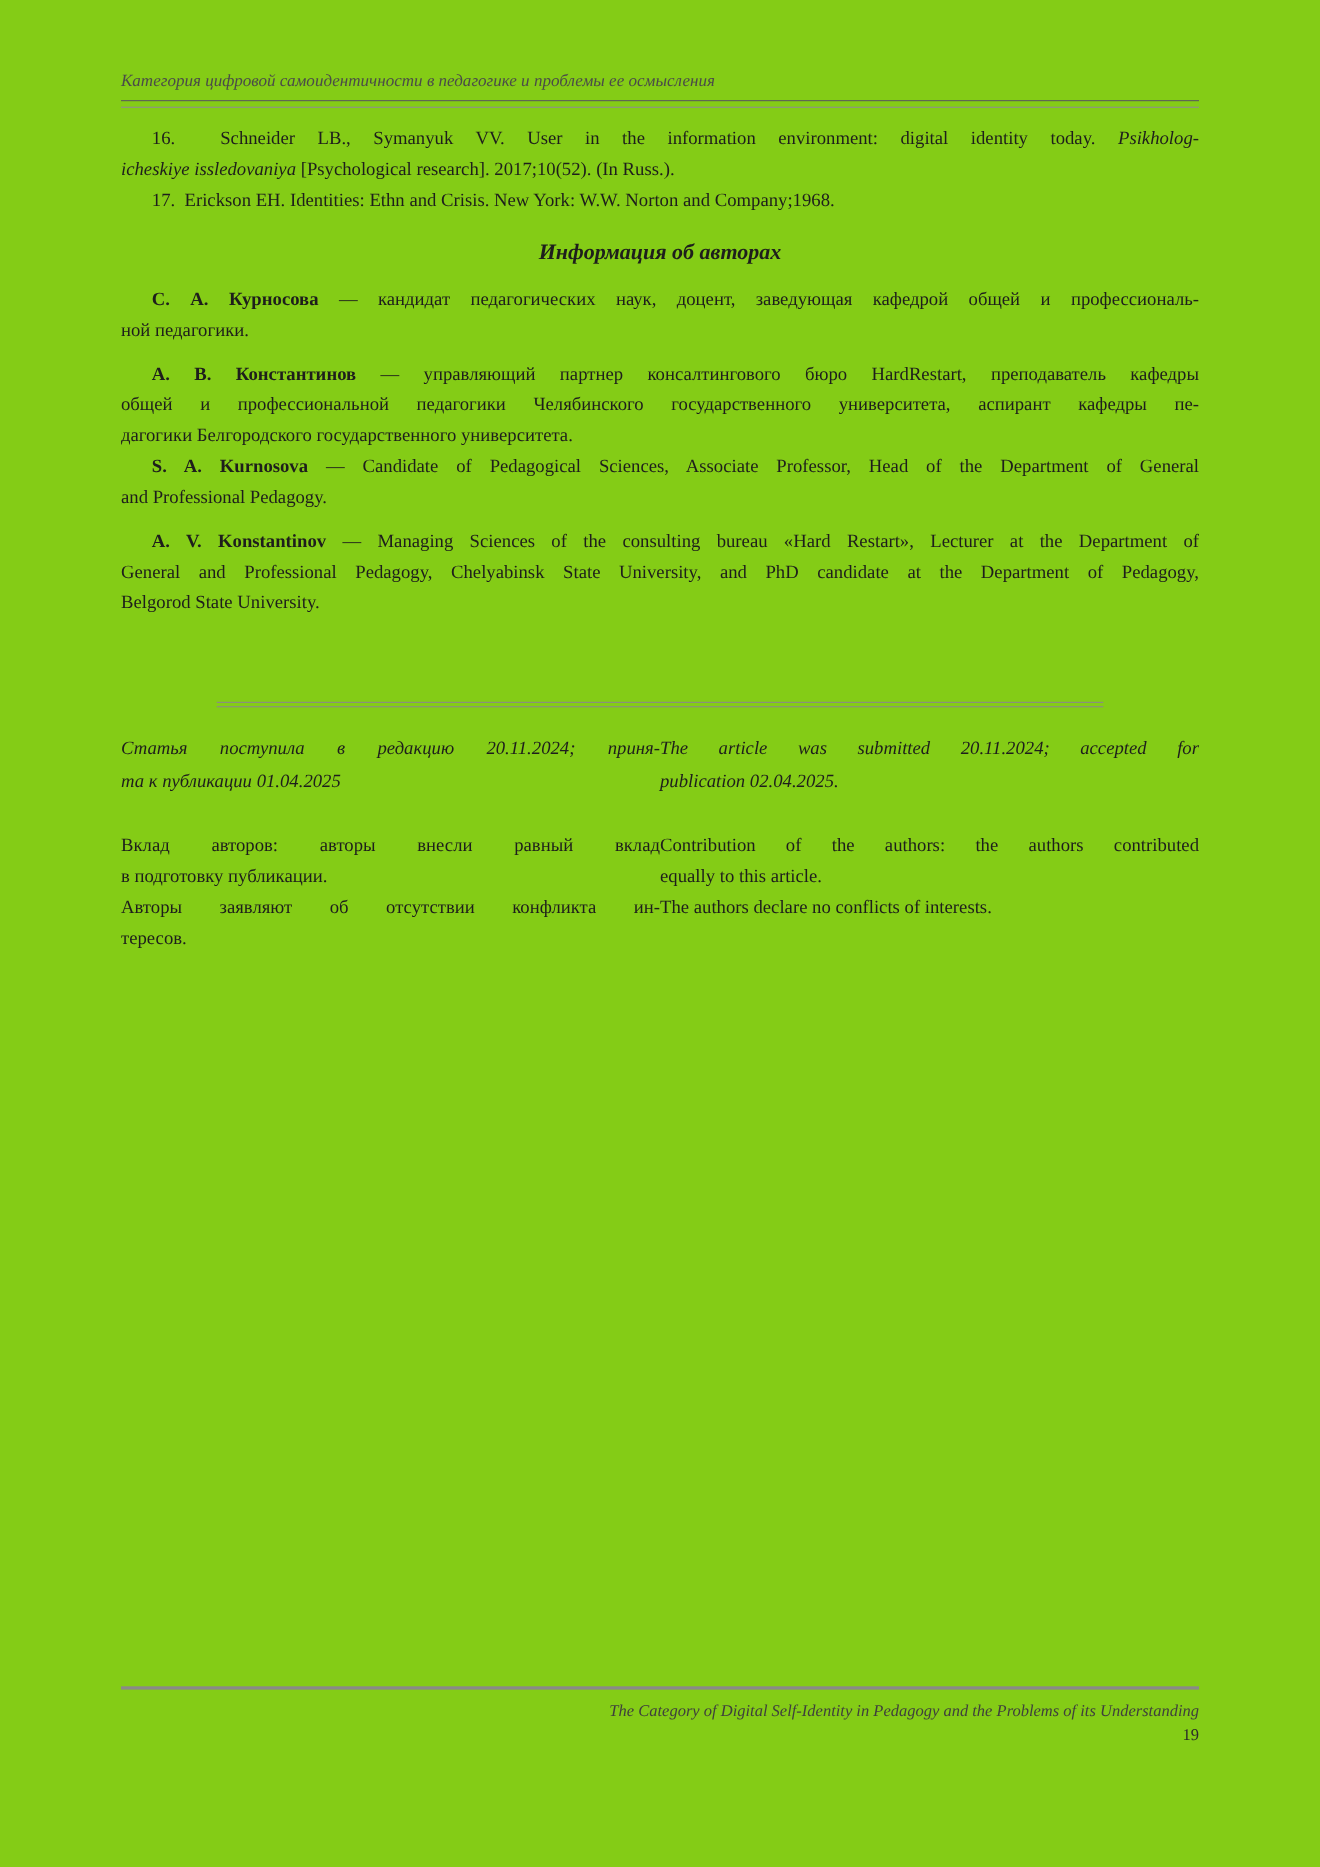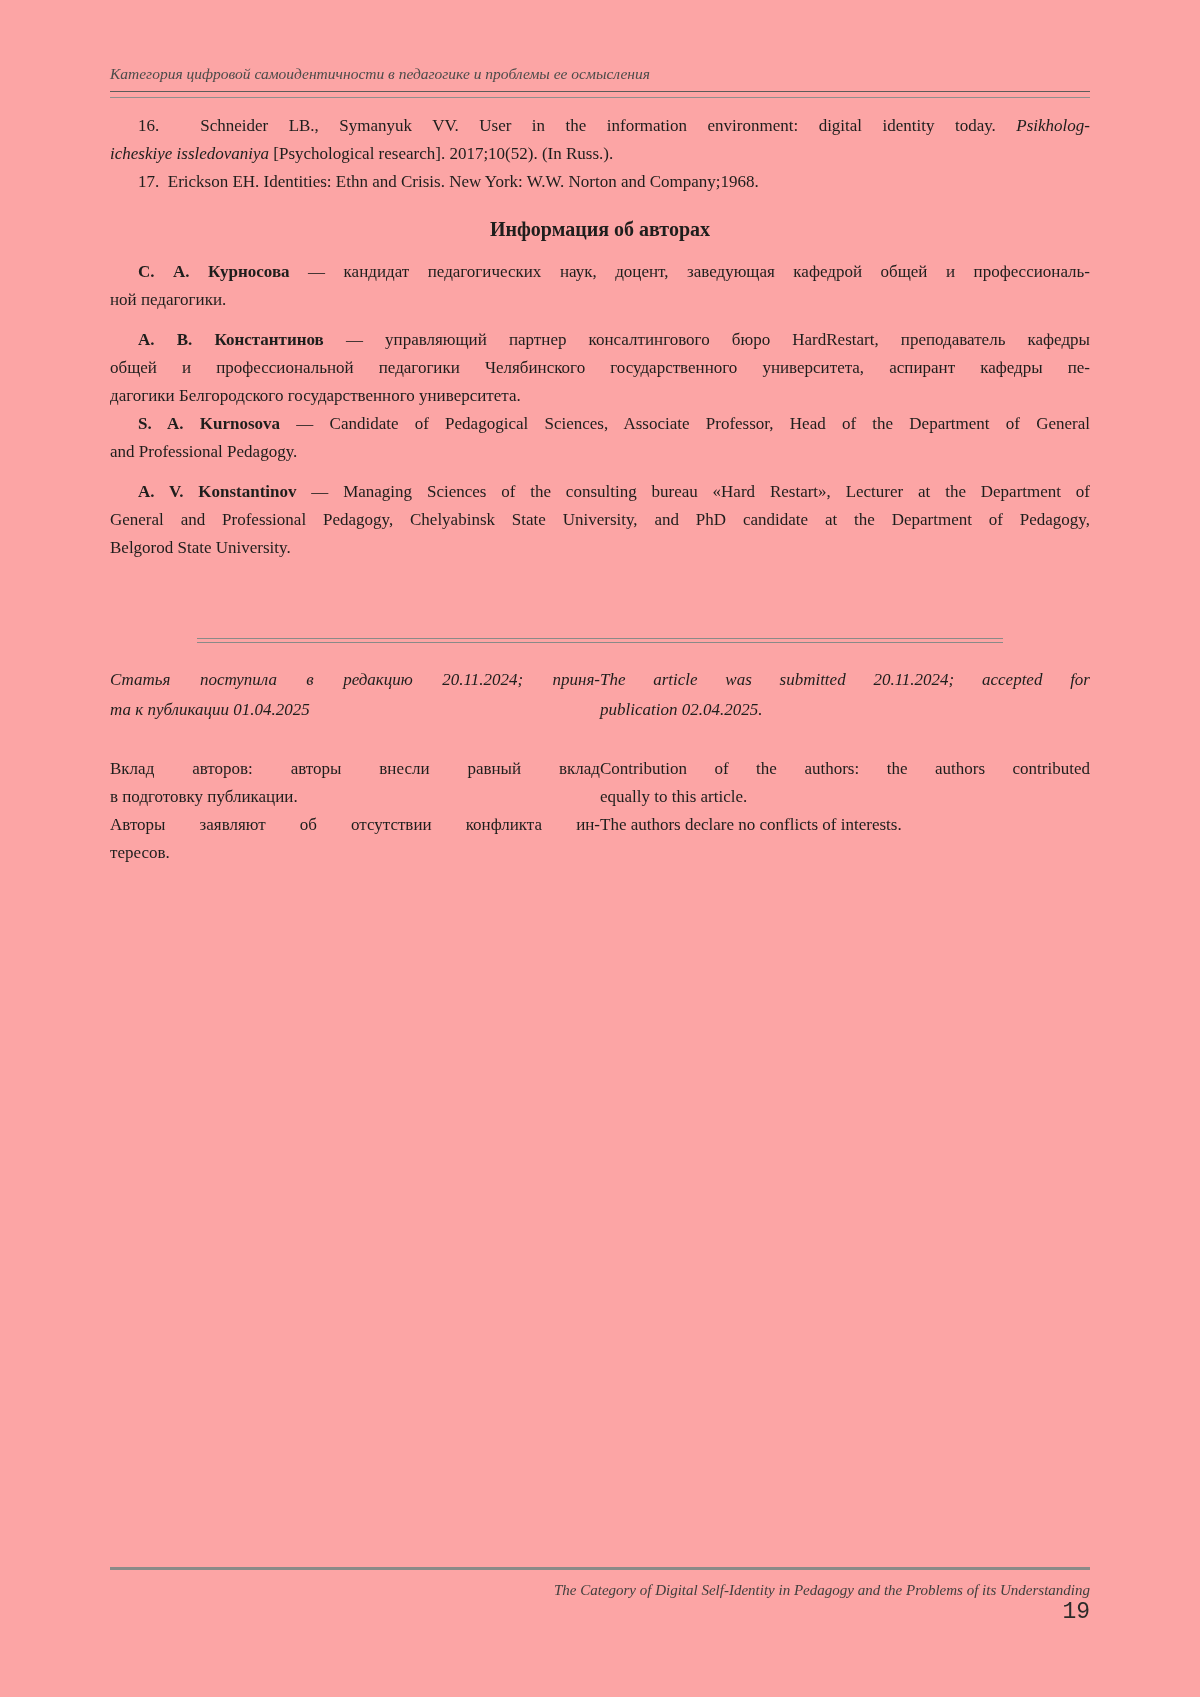--- a/index.html
+++ b/index.html
@@ -1,22 +1,22 @@
 <!DOCTYPE html>
 <html><head>
 <meta charset="utf-8">
 <style>
   html,body{margin:0;padding:0;background:#e8e8e8;}
   .page{
     position:relative;
     width:1200px;height:1697px;
     margin:0 auto;
-    background:#fca5a5;
+    background:#84cc16;
     box-sizing:border-box;
-    padding:64px 110px 74px 110px;
+    padding:64px 110px 108px 110px;
     display:flex;flex-direction:column;
     font-family:"Liberation Serif","DejaVu Serif",serif;
     color:#1e1e1c;
     overflow:hidden;
   }
   
   .rh-text{
     font-style:italic;
     font-size:15.5px;line-height:20px;
     color:#4b4b49;
@@ -30,20 +30,21 @@
   .line{font-size:17px;line-height:28px;}
   .jfull{text-align:justify;text-align-last:justify;}
   .indent{text-indent:28px;}
   .it{font-style:italic;}
   .bold{font-weight:bold;}
   .refs{margin-top:14px;}
   h2.center-heading{
     font-size:20px;line-height:26px;
     font-weight:bold;text-align:center;
     margin:20px 0 16px 0;
+    font-style:italic;
   }
   .author-par{margin:0 0 12px 0;}
   .author-par:last-child{margin-bottom:0;}
   
   .divider{
     margin:76px auto 0 auto;
     width:806px;height:3px;
     border-top:1.5px solid #8a8a88;
     border-bottom:1.5px solid #8a8a88;
   }
@@ -60,21 +61,21 @@
   .footer{margin-top:auto;}
   .f-rule{height:0;border-top:3px solid #8a8a88;}
   .f-row{
     margin-top:9px;
     display:flex;justify-content:space-between;align-items:flex-end;flex-direction:column;
   }
   .f-title{
     font-style:italic;font-size:15px;line-height:22px;color:#3f3f3d;
   }
   .f-page{
-    font-size:23px;line-height:22px;color:#2b2b29;font-family:Liberation Mono, monospace;
+    font-size:15px;line-height:22px;color:#2b2b29;
   }
 </style>
 </head>
 <body>
 
 <div class="page">
 
   <header>
     <div class="rh-text">Категория цифровой самоидентичности в педагогике и проблемы ее осмысления</div>
     <div class="rh-rule"></div>

